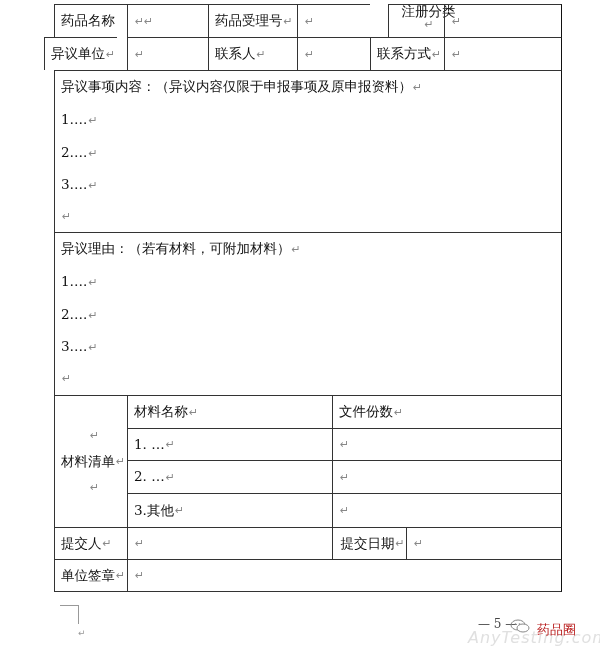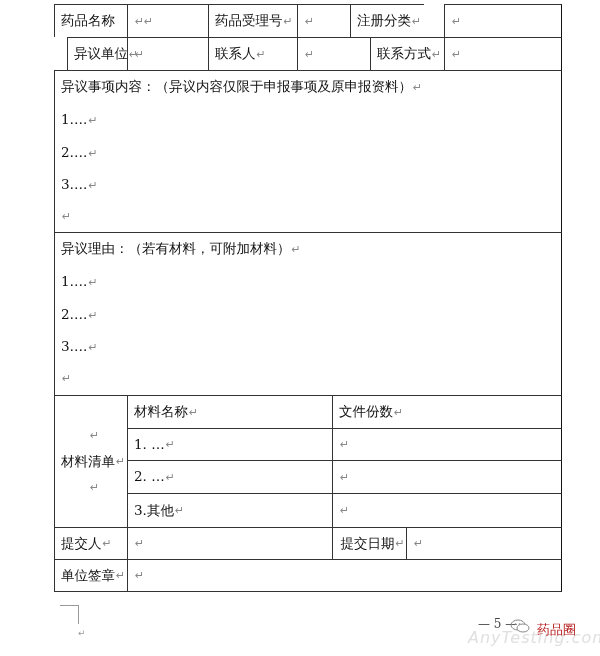--- a/index.html
+++ b/index.html
@@ -60,30 +60,30 @@
       <span class="mark">↵</span>
   </div>
   <div class="cell" style="left:208px;top:4px;width:89px;height:33px;">
     <span>药品受理号</span>
       <span class="mark">↵</span>
   </div>
   <div class="cell" style="left:297px;top:4px;width:73px;height:33px;">
     <span></span>
       <span class="mark">↵</span>
   </div>
-  <div class="cell" style="left:350px;top:4px;width:74px;height:33px;">
+  <div class="cell" style="left:388px;top:4px;width:74px;height:33px;flex-direction:column;">
     <span>注册分类</span>
       <span class="mark">↵</span>
   </div>
   <div class="cell r" style="left:444px;top:4px;width:118px;height:33px;">
     <span></span>
       <span class="mark">↵</span>
   </div>
 
-  <div class="cell" style="left:67px;top:37px;width:73px;height:33px;">
+  <div class="cell" style="left:44px;top:37px;width:73px;height:33px;">
     <span>异议单位</span>
       <span class="mark">↵</span>
   </div>
   <div class="cell" style="left:127px;top:37px;width:81px;height:33px;">
     <span></span>
       <span class="mark">↵</span>
   </div>
   <div class="cell" style="left:208px;top:37px;width:89px;height:33px;">
     <span>联系人</span>
       <span class="mark">↵</span>

